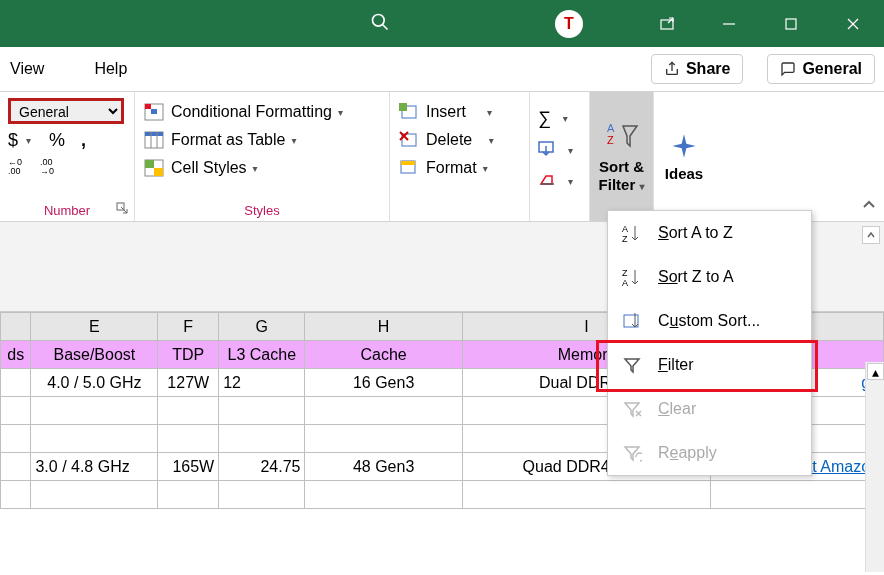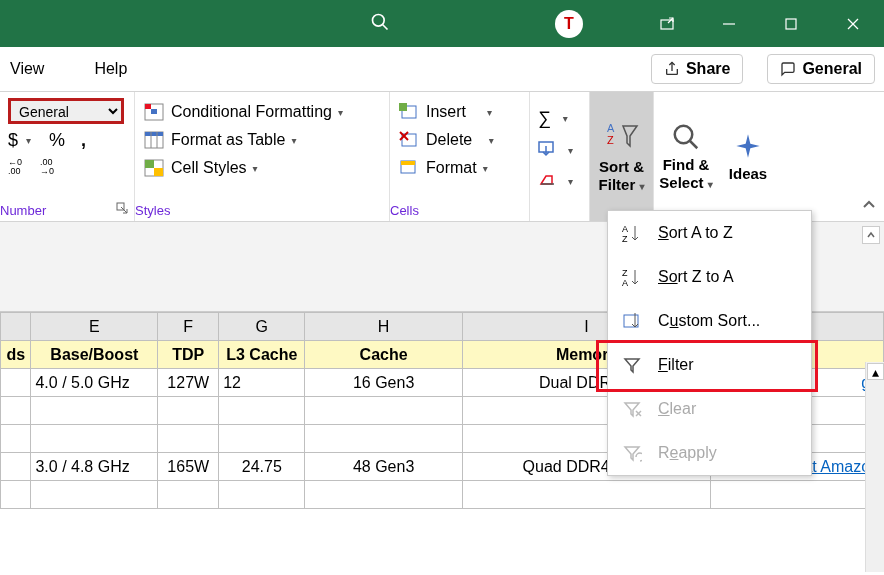--- a/index.html
+++ b/index.html
@@ -18,21 +18,21 @@
   .menubar { height: 45px; display: flex; align-items: center; gap: 45px; padding-left: 10px; border-bottom: 1px solid #d4d4d4; }
   .menubar-left { display: flex; gap: 50px; }
   .menu-item { font-size: 16px; cursor: pointer; }
   .menubar-right { margin-left: auto; display: flex; gap: 24px; padding-right: 9px; }
   .pill-btn { border: 1px solid #ccc; border-radius: 4px; padding: 5px 12px; display: flex; align-items: center; gap: 6px; font-size: 16px; cursor: pointer; }
   .pill-btn b { font-weight: 600; }
   
   
   .ribbon { height: 130px; display: flex; border-bottom: 1px solid #d4d4d4; position: relative; }
   .ribbon-group { border-right: 1px solid #e1e1e1; padding: 6px 8px 2px 8px; display: flex; flex-direction: column; position: relative; }
-  .ribbon-group-label { position: absolute; bottom: 3px; left: 0; right: 0; text-align: left; font-size: 13px; color: #6d28d9; }
+  .ribbon-group-label { position: absolute; bottom: 3px; left: 0; right: 0; text-align: center; font-size: 13px; color: #be185d; }
   .ribbon-launcher { position: absolute; bottom: 4px; right: 6px; }
   .ribbon-collapse { position: absolute; bottom: 6px; right: 8px; }
   
   
   .number-group { width: 135px; }
   .format-select { width: 116px; height: 26px; border: 3px solid #b91c1c; font-size: 14px; padding: 2px 4px; }
   .num-row { display: flex; gap: 8px; margin-top: 6px; align-items: center; font-size: 18px; }
   .num-row2 { display: flex; gap: 6px; margin-top: 4px; }
   
   
@@ -61,21 +61,21 @@
   
   
   .fbar-area { height: 90px; background: #f3f3f3; border-bottom: 1px solid #ccc; position: relative; }
   .scroll-up { position: absolute; right: 4px; top: 4px; width: 18px; height: 18px; background:#fff; border:1px solid #ccc; display:flex; align-items:center; justify-content:center; }
   
   
   .grid { position: relative; }
   .grid table { border-collapse: collapse; width: 100%; }
   .grid td, .grid th { border: 1px solid #bfbfbf; height: 28px; font-size: 16px; text-align: center; padding: 2px 4px; }
   .col-head { background: #e6e6e6; font-weight: normal; }
-  .hdr { background: #fef9c3; font-weight: bold; }
+  .hdr { background: #f0abfc; font-weight: normal; }
   .link { color: #0563c1; text-decoration: underline; }
   .sidebar-scroll { position:absolute; right:0; top:362px; width:19px; height:210px; background:#f0f0f0; border-left:1px solid #ddd; }
   .sidebar-scroll .arrow { width:17px; height:17px; display:flex; align-items:center; justify-content:center; border:1px solid #ccc; background:#fff; margin:1px; }
   
   .caret { font-size: 10px; color:#555; }
   
   .icon-box { width:22px; height:20px; display:inline-flex; align-items:center; justify-content:center; }
 </style>
 </head>
 <body>
@@ -231,21 +231,20 @@
     <div class="cells-item">
       <span class="icon-box">
           <svg width="20" height="18">
             <rect x="2" y="2" width="14" height="12" fill="none" stroke="#4472c4"></rect>
             <rect x="2" y="2" width="14" height="4" fill="#ffc000"></rect>
           </svg>
         </span>
       <span>Format</span>
         <span class="caret">▾</span>
     </div>
-    <div class="ribbon-group-label">Cells</div>
   </div>
 
   <div class="ribbon-group edit-group1">
     <div class="edit-icon-row"><span style="font-size:18px">∑</span>&nbsp;<span class="caret">▾</span></div>
     <div class="edit-icon-row"><span><svg width="18" height="16" fill="none" stroke="#4472c4" stroke-width="1.5">
             <rect x="1" y="1" width="14" height="10"></rect>
             <line x1="8" y1="5" x2="8" y2="14"></line>
             <polyline points="5,11 8,14 11,11"></polyline>
           </svg></span>&nbsp;<span class="caret">▾</span></div>
     <div class="edit-icon-row"><span><svg width="18" height="16" fill="none" stroke="#e81123" stroke-width="1.5">
@@ -256,27 +255,20 @@
 
   <div class="sortfilter-btn">
     <svg width="34" height="34" viewBox="0 0 34 34">
       <text x="2" y="12" font-size="11" fill="#4472c4">A</text>
       <text x="2" y="24" font-size="11" fill="#c00">Z</text>
       <path d="M18 6 L32 6 L25 16 L25 26 L22 23 L22 16 Z" fill="none" stroke="#555" stroke-width="1.5"></path>
     </svg>
     <div class="label"><span>Sort &amp;</span><br><span>Filter</span> <span class="caret">▾</span></div>
   </div>
 
-  <div class="big-ribbon-btn">
-    <svg width="30" height="30" viewBox="0 0 24 24" fill="none" stroke="#555" stroke-width="2">
-        <circle cx="10" cy="10" r="7"></circle>
-        <line x1="21" y1="21" x2="15" y2="15"></line>
-      </svg>
-    <div class="label"><span>Find &amp;</span><br><span>Select</span> <span class="caret">▾</span></div>
-  </div>
 
   <div class="big-ribbon-btn" style="width:60px">
     <svg width="28" height="30" viewBox="0 0 24 24" fill="#4472c4">
         <path d="M12 2 L14 10 L22 12 L14 14 L12 22 L10 14 L2 12 L10 10 Z"></path>
       </svg>
     <div class="label">Ideas</div>
   </div>
 
   <span class="ribbon-collapse"><svg width="14" height="14" stroke="#666" stroke-width="2" fill="none">
         <polyline points="2,9 7,4 12,9"></polyline>
@@ -358,21 +350,21 @@
     <td>ds</td>
     <td>Base/Boost</td>
     <td>TDP</td>
     <td>L3 Cache</td>
     <td>Cache</td>
     <td>Memory</td>
     <td class="hdr"></td>
   </tr>
   <tr>
     <td></td>
-    <td style="text-align:left">4.0 / 5.0 GHz</td>
+    <td style="text-align:center">4.0 / 5.0 GHz</td>
     <td style="text-align:center">127W</td>
     <td style="text-align:left">12</td>
     <td>16 Gen3</td>
     <td>Dual DDR4-2</td>
     <td style="text-align:right"><span class="link">gg</span></td>
   </tr>
   <tr>
           <td></td>
           <td></td>
           <td></td>
@@ -386,22 +378,22 @@
           <td></td>
           <td></td>
           <td></td>
           <td></td>
           <td></td>
           <td></td>
         </tr>
   <tr>
     <td></td>
     <td style="text-align:left">3.0 / 4.8 GHz</td>
-    <td style="text-align:center">165W</td>
-    <td style="text-align:center">24.75</td>
+    <td style="text-align:right">165W</td>
+    <td style="text-align:right">24.75</td>
     <td>48 Gen3</td>
     <td>Quad DDR4-2933</td>
     <td style="text-align:right"><span class="link">at Amazon</span></td>
   </tr>
   <tr>
           <td></td>
           <td></td>
           <td></td>
           <td></td>
           <td></td>

